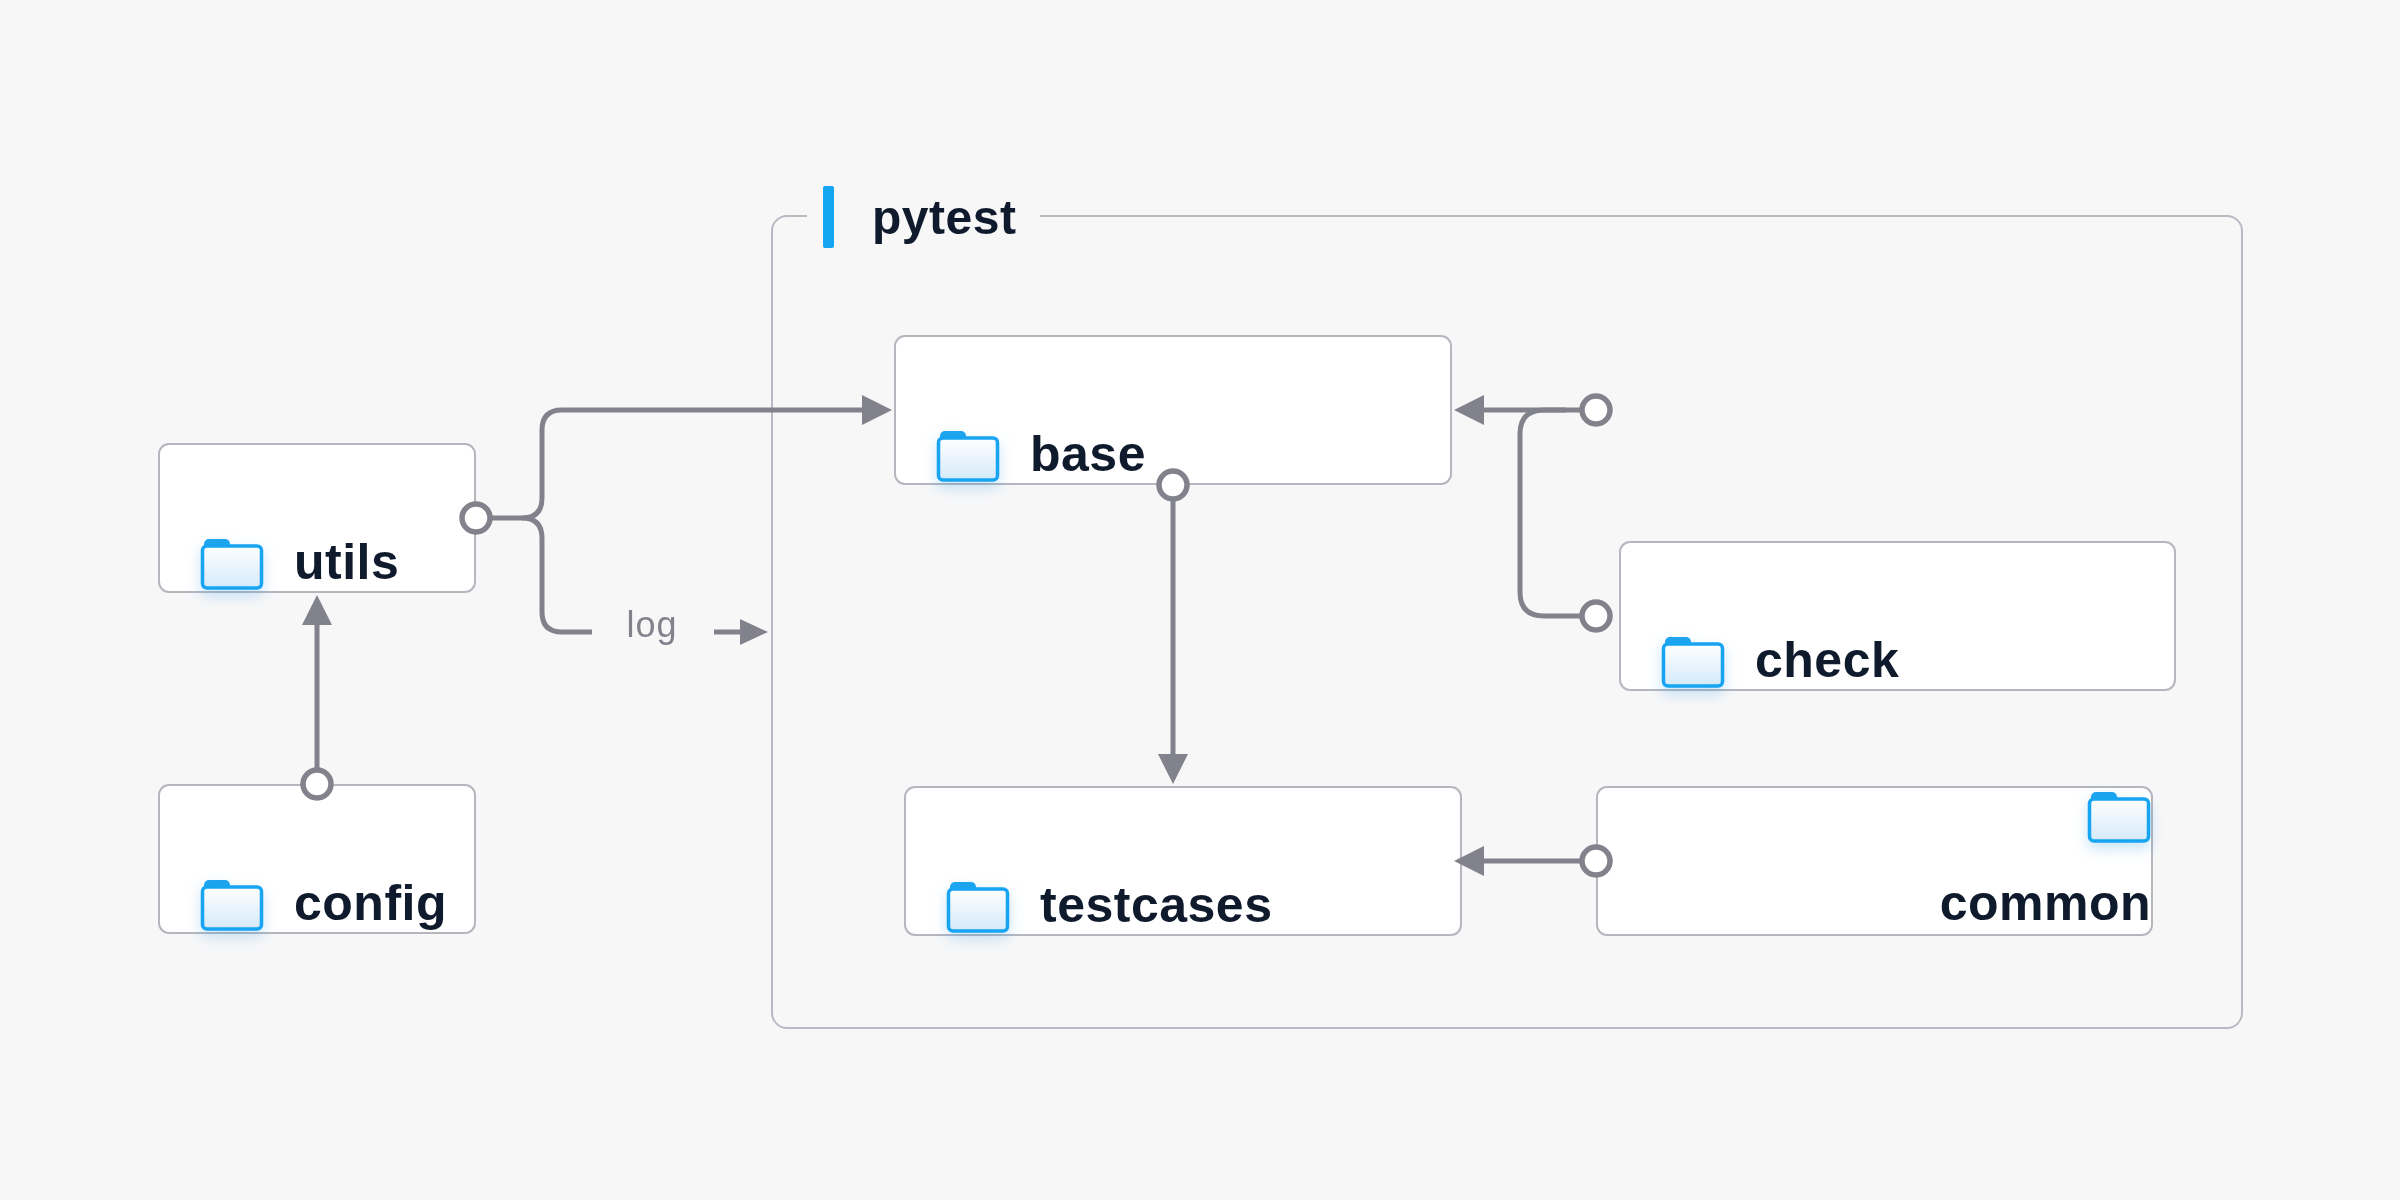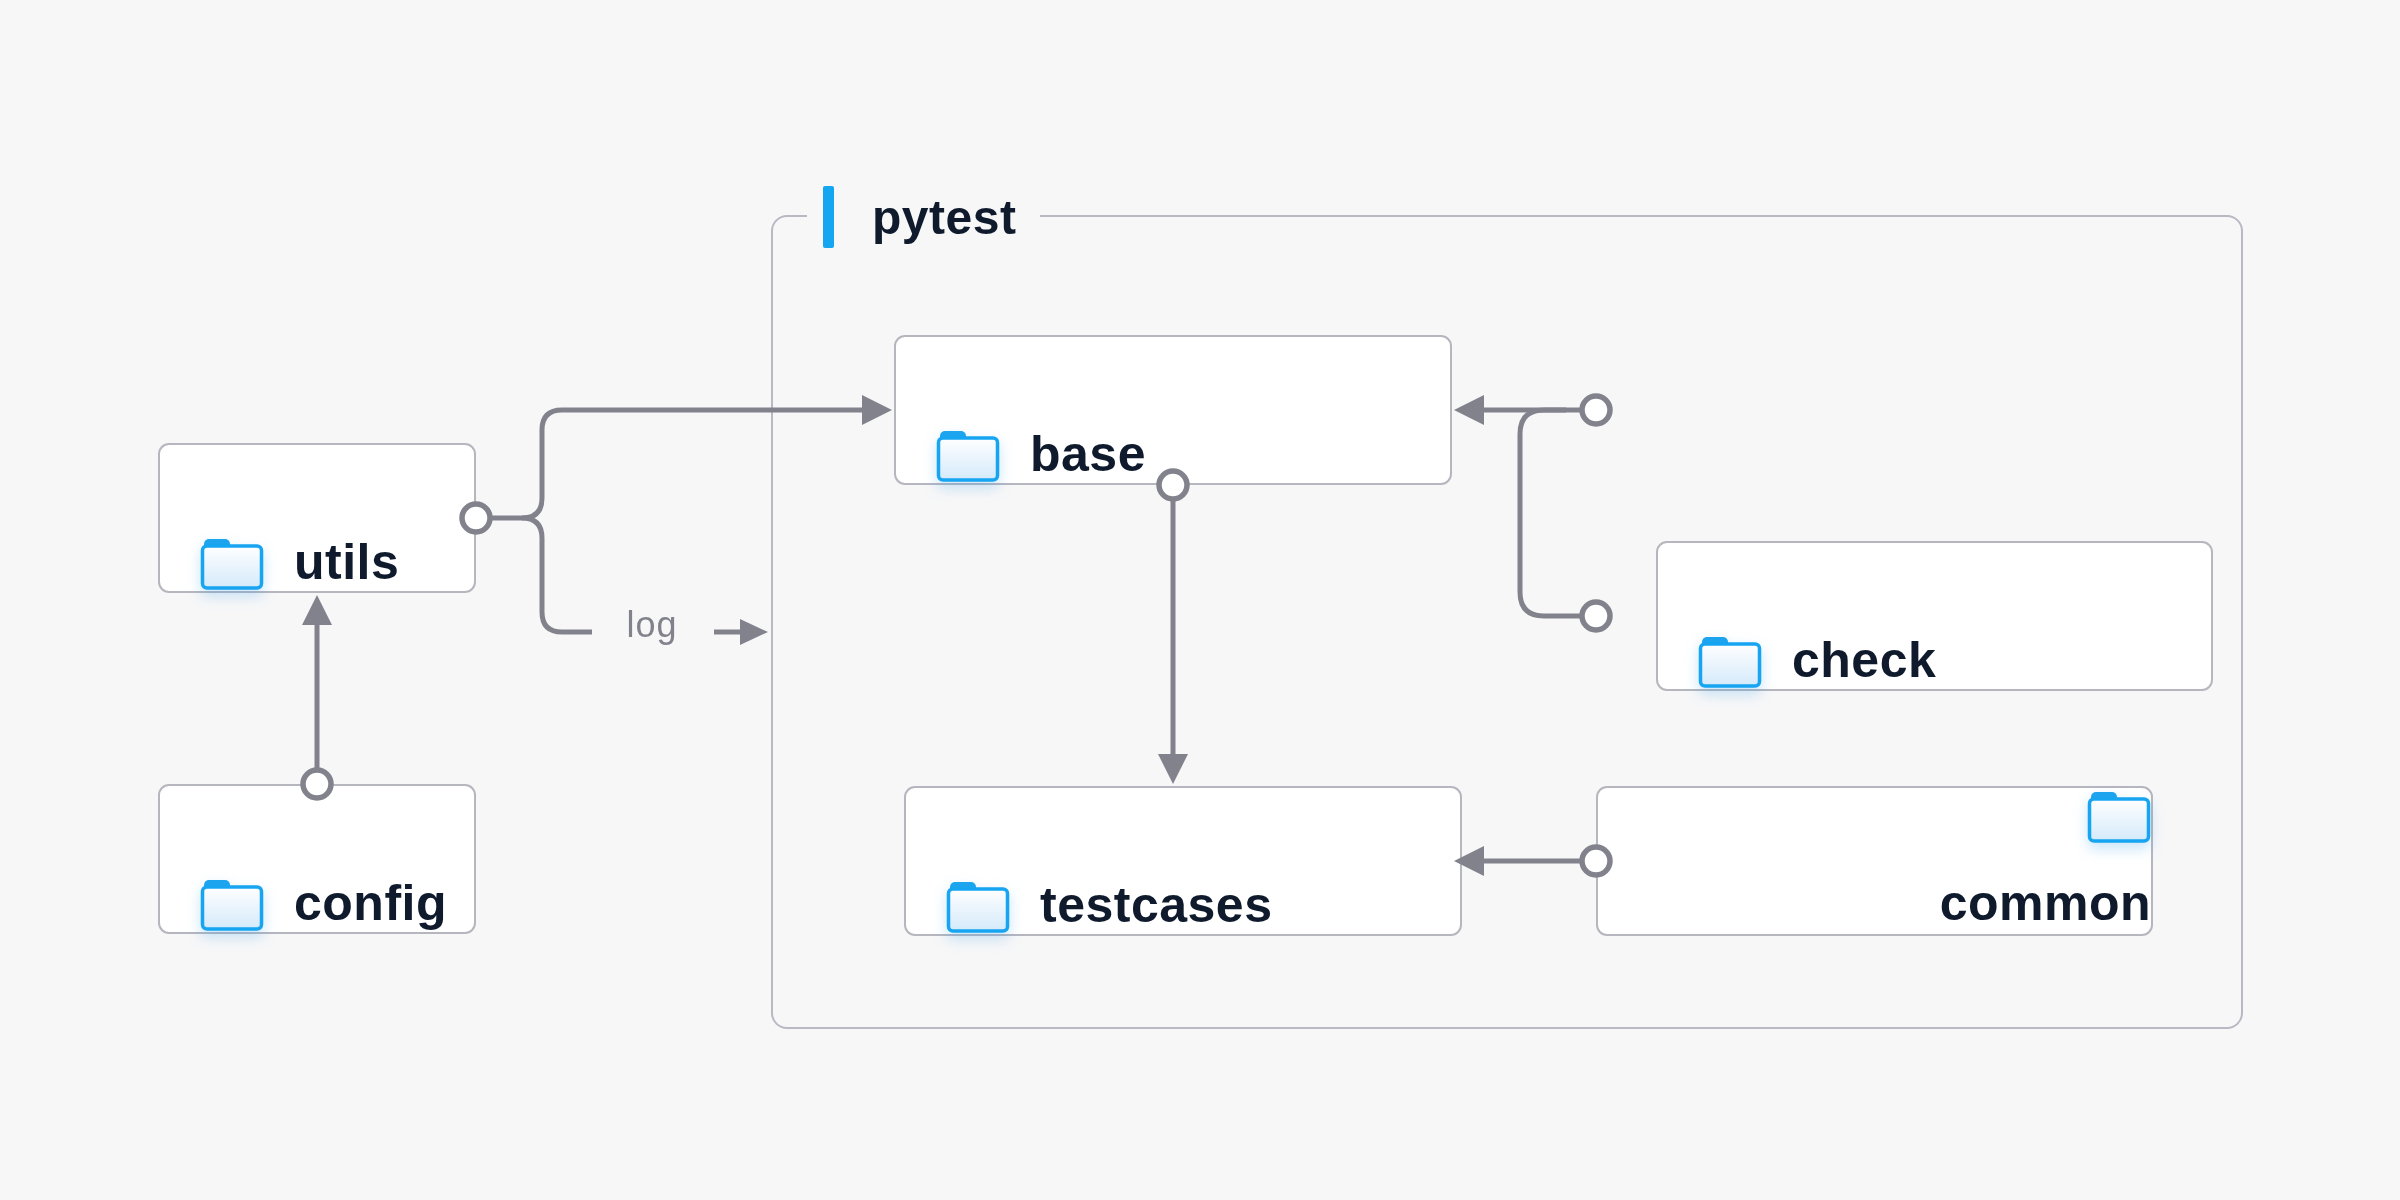--- a/index.html
+++ b/index.html
@@ -55,21 +55,21 @@
   .node .node-label{
     font-size:50px;font-weight:700;color:#0f1b2d;
     letter-spacing:0.5px;
     white-space:nowrap;
   }
   #node-utils    {left:158px; top:443px; width:318px; height:150px;}
   #node-config   {left:158px; top:784px; width:318px; height:150px;}
   #node-base     {left:894px; top:335px; width:558px; height:150px;}
   #node-testcases{left:894px; top:786px; width:558px; height:150px;margin-left:10px;}
   #node-pymilvus {left:1596px;top:335px; width:557px; height:150px;}
-  #node-check    {left:1656px;top:541px; width:557px; height:150px;}
+  #node-check    {left:1619px;top:541px; width:557px; height:150px;}
   #node-common   {left:1596px;top:786px; width:557px; height:150px;flex-direction:column;}
   .folder{
     flex:0 0 auto;
     filter:drop-shadow(0 6px 7px rgba(40,150,230,0.25));
   }
   
   .edge-label{
     position:absolute;
     left:596px;top:604px;width:112px;
     text-align:center;

